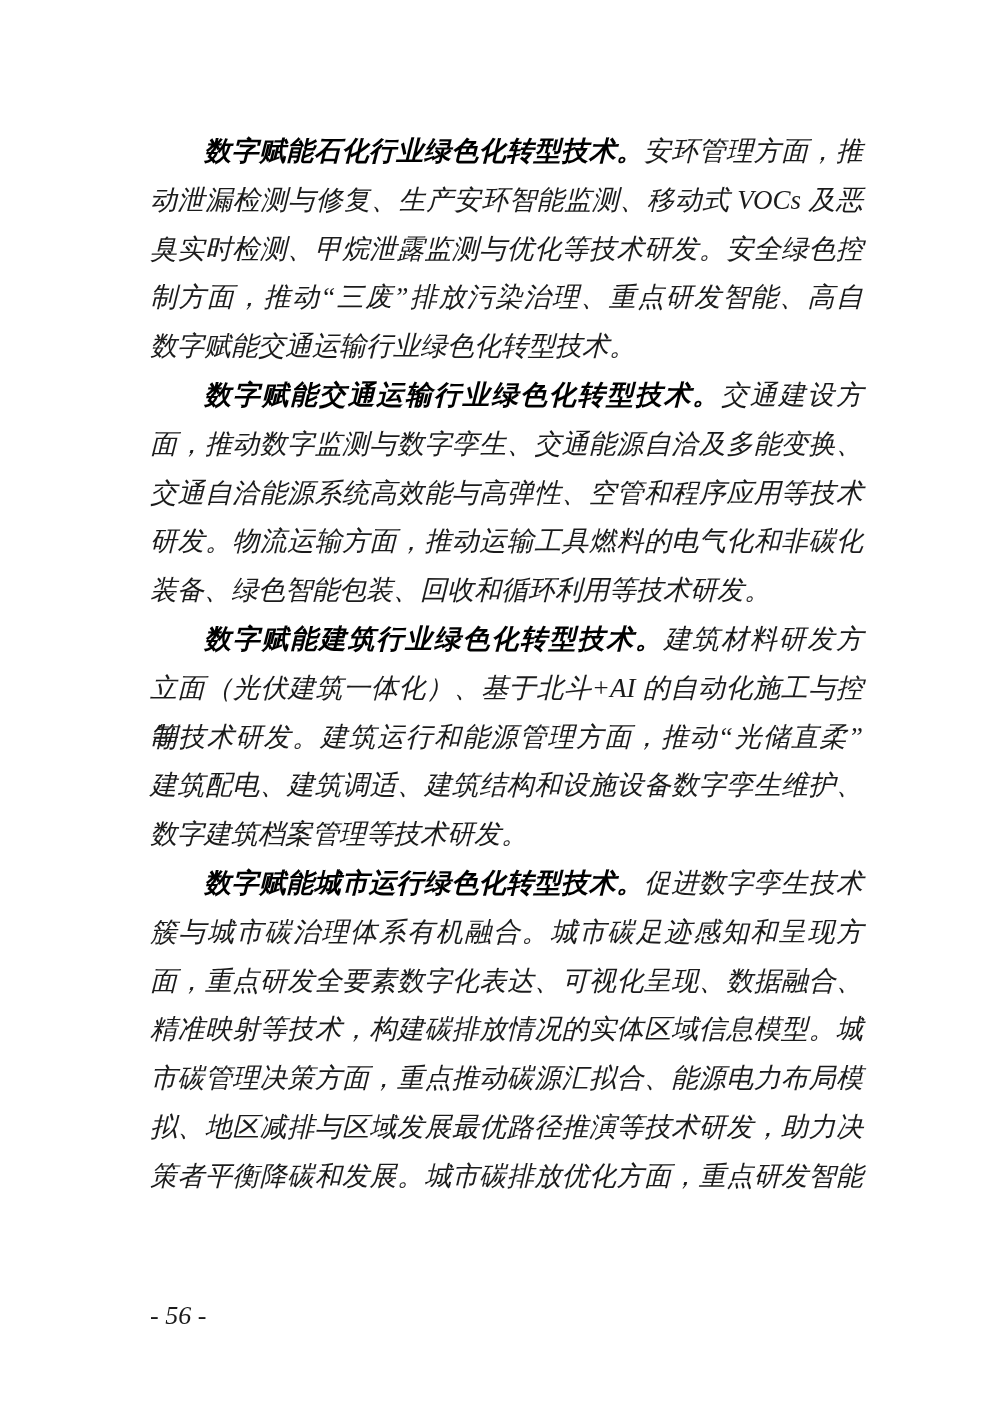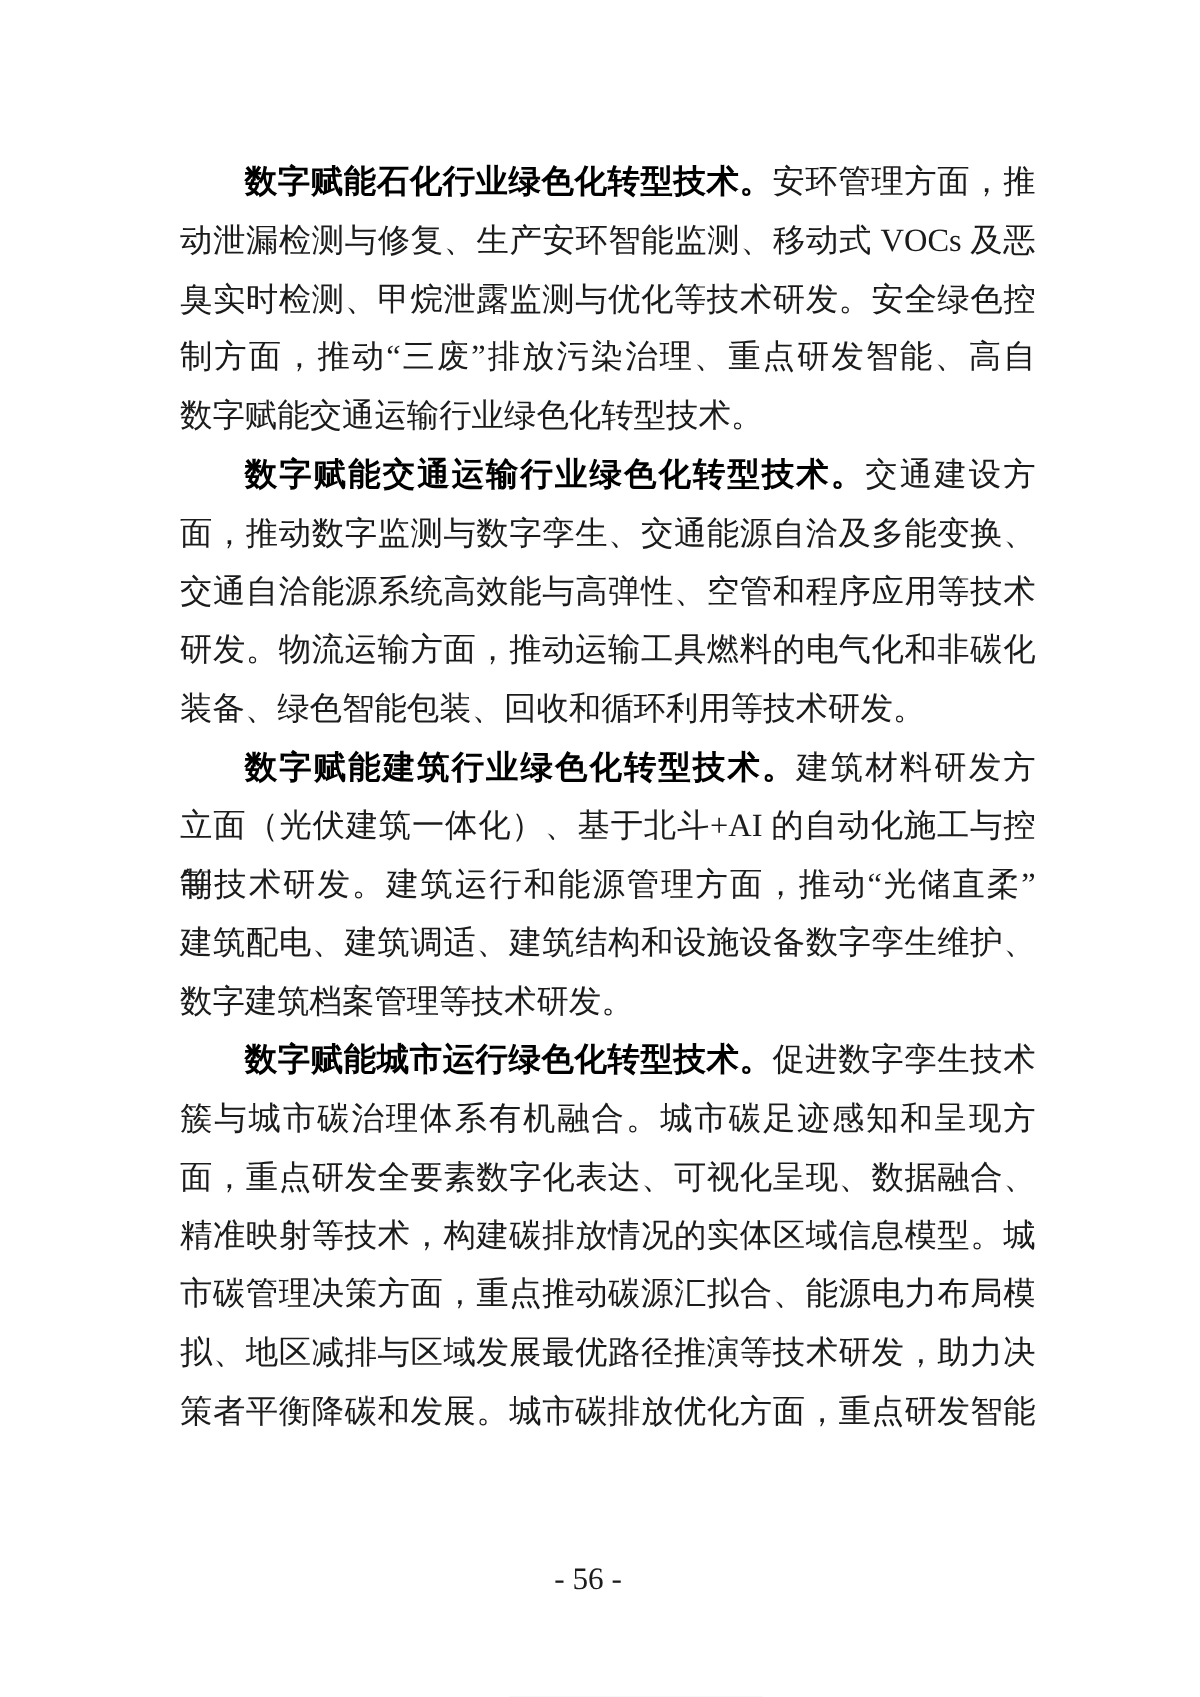--- a/index.html
+++ b/index.html
@@ -1,15 +1,15 @@
 <!DOCTYPE html>
 <html><head>
 <meta charset="utf-8">
 <style>
-  * { margin: 0; padding: 0; box-sizing: border-box; }
+  * { margin: 0; padding: 0; box-sizing: border-box; font-style: italic; }
   html, body { background: #e9e9e9; }
   body { font-family: "Liberation Serif", serif; }
 
   .page {
     position: relative;
     width: 1000px;
     height: 1414px;
     margin: 0 auto;
     background: #ffffff;
     color: #141414;
@@ -40,21 +40,20 @@
     font-weight: 700;
     color: #000000;
     font-family: "Liberation Sans", sans-serif;
   }
 
   .footer {
     position: absolute;
     left: 150px;
     top: 1296px;
     width: 680px;
-    text-align: center;
     font-size: 26px;
     line-height: 40px;
     color: #1b1b1b;
     font-family: "Liberation Serif", serif;
   }
 </style>
 </head>
 <body>
 
 <div class="page">

